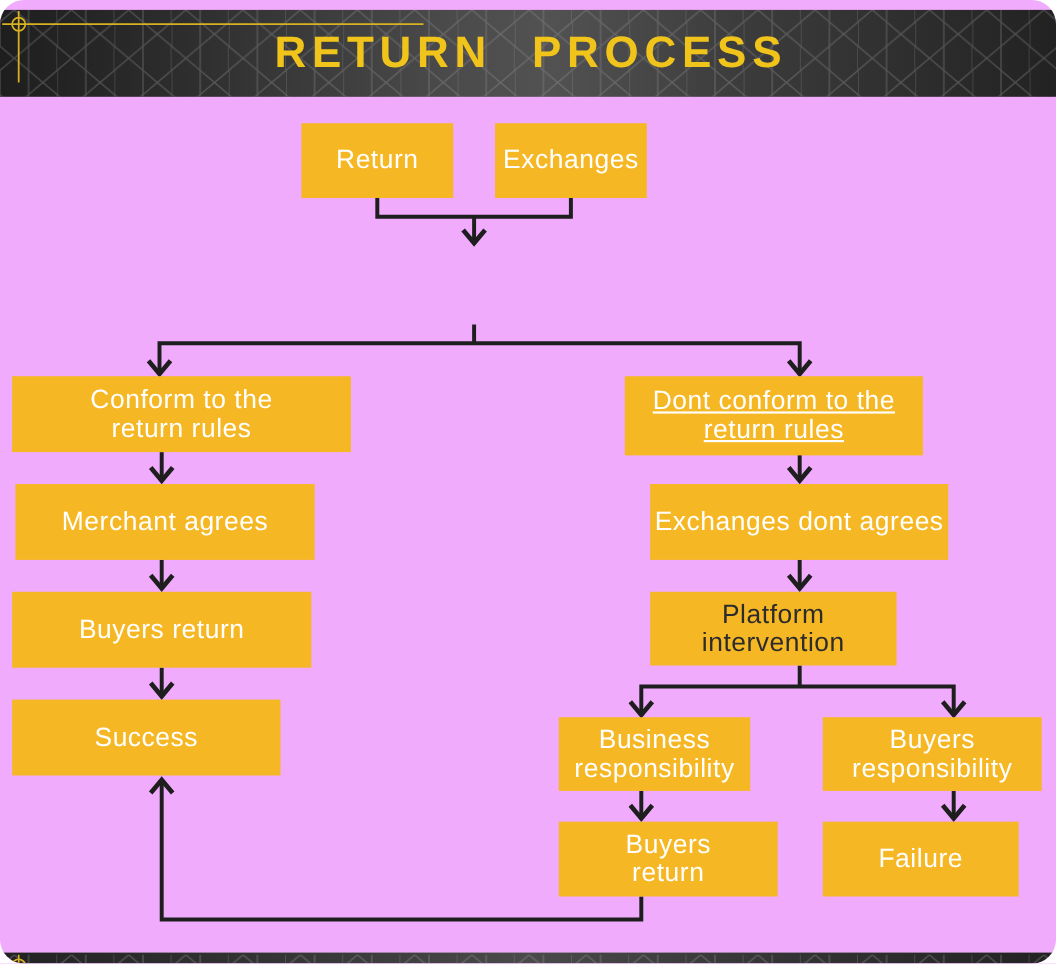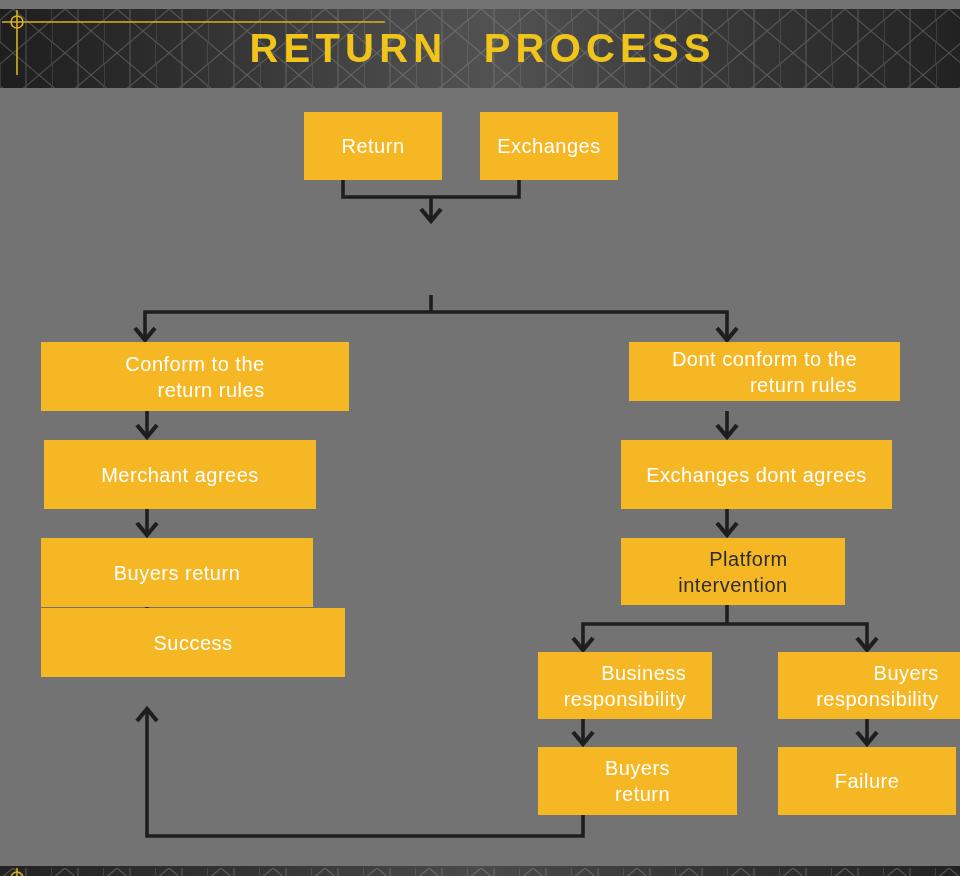--- a/index.html
+++ b/index.html
@@ -1,17 +1,17 @@
 <!DOCTYPE html>
 <html><head>
 <meta charset="utf-8">
 <style>
   * { margin:0; padding:0; box-sizing:border-box; }
   body { background:#ffffff; font-family:"Liberation Sans", sans-serif; }
-  .page { position:relative; width:960px; height:876px; background:#737373; overflow:hidden; }
+  .page { position:relative; width:960px; height:876px; background:#f0abfc; overflow:hidden;border-radius:22px; }
 
   
   .banner {
     position:absolute; left:0; top:9px; width:960px; height:79px;
     background:linear-gradient(90deg,#1e1e1e 0%,#2e2e2e 18%,#4a4a4a 42%,#525252 52%,#3c3c3c 70%,#222222 100%);
     overflow:hidden;
   }
   .banner svg.hexes { position:absolute; left:0; top:0; }
   .banner .title {
     position:absolute; left:0; top:0; width:100%; height:100%;
@@ -27,31 +27,31 @@
     position:absolute; left:0; top:866px; width:960px; height:10px;
     background:linear-gradient(90deg,#222222 0%,#333333 25%,#4a4a4a 50%,#333333 75%,#222222 100%);
     overflow:hidden;
   }
   .footer svg { position:absolute; left:0; top:0; }
 
   
   .node {
     position:absolute; background:#F6B724; color:#ffffff;
     display:flex; align-items:center; justify-content:center;
-    text-align:right; font-size:20px; line-height:26px;
-    letter-spacing:0.5px; white-space:pre-line;margin-left:30px;
+    text-align:center; font-size:24px; line-height:26px;
+    letter-spacing:0.5px; white-space:pre-line;
   }
   #n-return              { left:274px; top:112px; width:138px; height:68px; }
   #n-exchanges           { left:450px; top:112px; width:138px; height:68px; }
   #n-submit              { left:295px; top:225px; width:272px; height:70px; letter-spacing:2px; }
   #n-conform             { left:11px;  top:342px; width:308px; height:69px; }
   #n-merchant-agrees     { left:14px;  top:440px; width:272px; height:69px; }
   #n-buyers-return       { left:11px;  top:538px; width:272px; height:69px; }
-  #n-success             { left:11px;  top:608px; width:304px; height:69px; }
-  #n-dont-conform        { left:599px; top:342px; width:271px; height:59px; }
+  #n-success             { left:11px;  top:636px; width:244px; height:69px; }
+  #n-dont-conform        { left:568px; top:342px; width:271px; height:72px;text-decoration:underline; }
   #n-merchant-dont       { left:591px; top:440px; width:271px; height:69px; }
   #n-platform            { left:591px; top:538px; width:224px; height:67px; color:#2C2C2C; }
   #n-business-resp       { left:508px; top:652px; width:174px; height:67px; }
   #n-buyers-resp         { left:748px; top:652px; width:199px; height:67px; }
   #n-buyers-return-btm   { left:508px; top:747px; width:199px; height:68px; }
   #n-failure             { left:748px; top:747px; width:178px; height:68px; }
 
   .connectors { position:absolute; left:0; top:0; pointer-events:none; }
 </style>
 </head>

